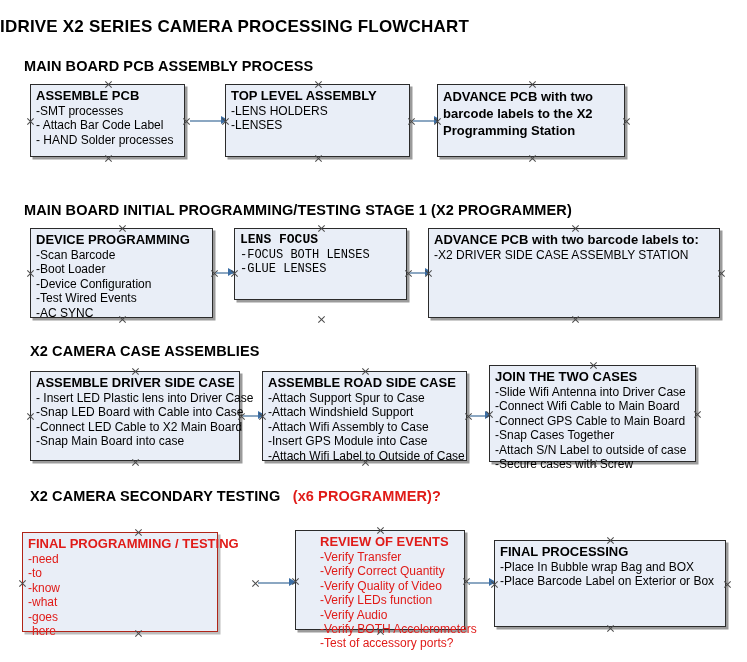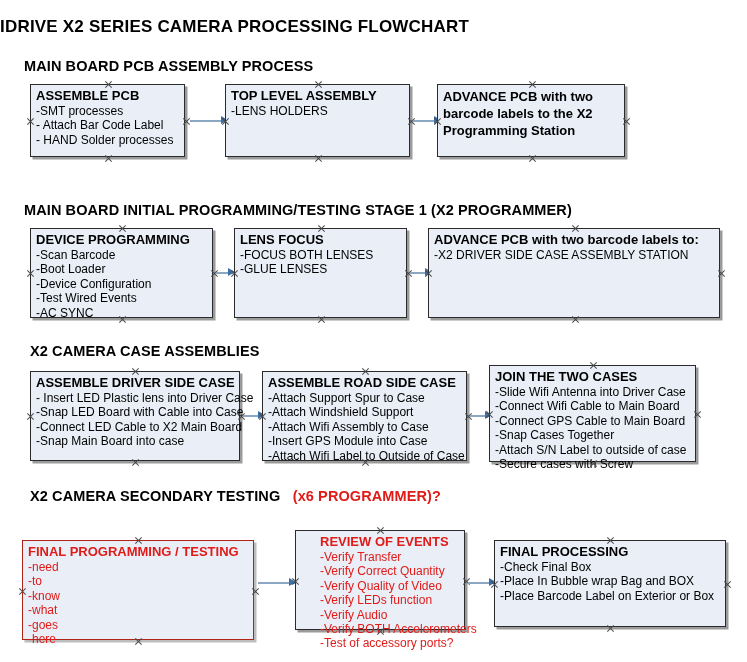--- a/index.html
+++ b/index.html
@@ -97,20 +97,21 @@
 
   <div class="arrow" style="left:190px;top:116px;width:38px;">
     <span class="shaft"></span>
     <span class="head"></span>
   </div>
 
   <div class="node" style="left:225px;top:84px;width:185px;height:73px;">
     <div class="title">TOP LEVEL ASSEMBLY</div>
     <ul>
       <li>-LENS HOLDERS</li>
+      <li>-LENSES</li>
     </ul>
     <span class="hx" style="left:88px;top:-5px;"></span>
     <span class="hx" style="left:88px;top:69px;"></span>
     <span class="hx" style="left:-5px;top:32px;"></span>
     <span class="hx" style="left:181px;top:32px;"></span>
   </div>
 
   <div class="arrow" style="left:413px;top:116px;width:28px;">
     <span class="shaft"></span>
     <span class="head"></span>
@@ -141,21 +142,21 @@
     <span class="hx" style="left:87px;top:86px;"></span>
     <span class="hx" style="left:-5px;top:40px;"></span>
     <span class="hx" style="left:179px;top:40px;"></span>
   </div>
 
   <div class="arrow" style="left:216px;top:268px;width:19px;">
     <span class="shaft"></span>
     <span class="head"></span>
   </div>
 
-  <div class="node" style="left:234px;top:228px;width:173px;height:90px;">
+  <div class="node" style="left:234px;top:228px;width:173px;height:72px;font-family:Liberation Mono, monospace;">
     <div class="title">LENS FOCUS</div>
     <ul>
       <li>-FOCUS BOTH LENSES</li>
       <li>-GLUE LENSES</li>
     </ul>
     <span class="hx" style="left:82px;top:-5px;"></span>
     <span class="hx" style="left:82px;top:86px;"></span>
     <span class="hx" style="left:-5px;top:40px;"></span>
     <span class="hx" style="left:169px;top:40px;"></span>
   </div>
@@ -233,21 +234,21 @@
     <span class="hx" style="left:99px;top:93px;"></span>
     <span class="hx" style="left:-5px;top:44px;"></span>
     <span class="hx" style="left:203px;top:44px;"></span>
   </div>
 
   <div class="sec-head" style="left:30px;top:488px;">
     <span>X2 CAMERA SECONDARY TESTING</span>
     <span>&nbsp;&nbsp;</span><span class="red">(x6 PROGRAMMER)?</span>
   </div>
 
-  <div class="node redbox red" style="left:22px;top:532px;width:232px;height:100px;margin-top:8px;">
+  <div class="node redbox red" style="left:22px;top:532px;width:196px;height:100px;">
     <div class="title">FINAL PROGRAMMING / TESTING</div>
     <ul>
       <li>-need</li>
       <li>-to</li>
       <li>-know</li>
       <li>-what</li>
       <li>-goes</li>
       <li>-here</li>
     </ul>
     <span class="hx" style="left:111px;top:-5px;"></span>
@@ -279,21 +280,20 @@
   </div>
 
   <div class="arrow" style="left:468px;top:578px;width:28px;">
     <span class="shaft"></span>
     <span class="head"></span>
   </div>
 
   <div class="node" style="left:494px;top:540px;width:232px;height:87px;">
     <div class="title">FINAL PROCESSING</div>
     <ul>
-      <li> -Check Final Box</li>
       <li>-Place In Bubble wrap Bag and BOX</li>
       <li>-Place Barcode Label on Exterior or Box</li>
     </ul>
     <span class="hx" style="left:111px;top:-5px;"></span>
     <span class="hx" style="left:111px;top:83px;"></span>
     <span class="hx" style="left:-5px;top:39px;"></span>
     <span class="hx" style="left:228px;top:39px;"></span>
   </div>
 
 </div>

